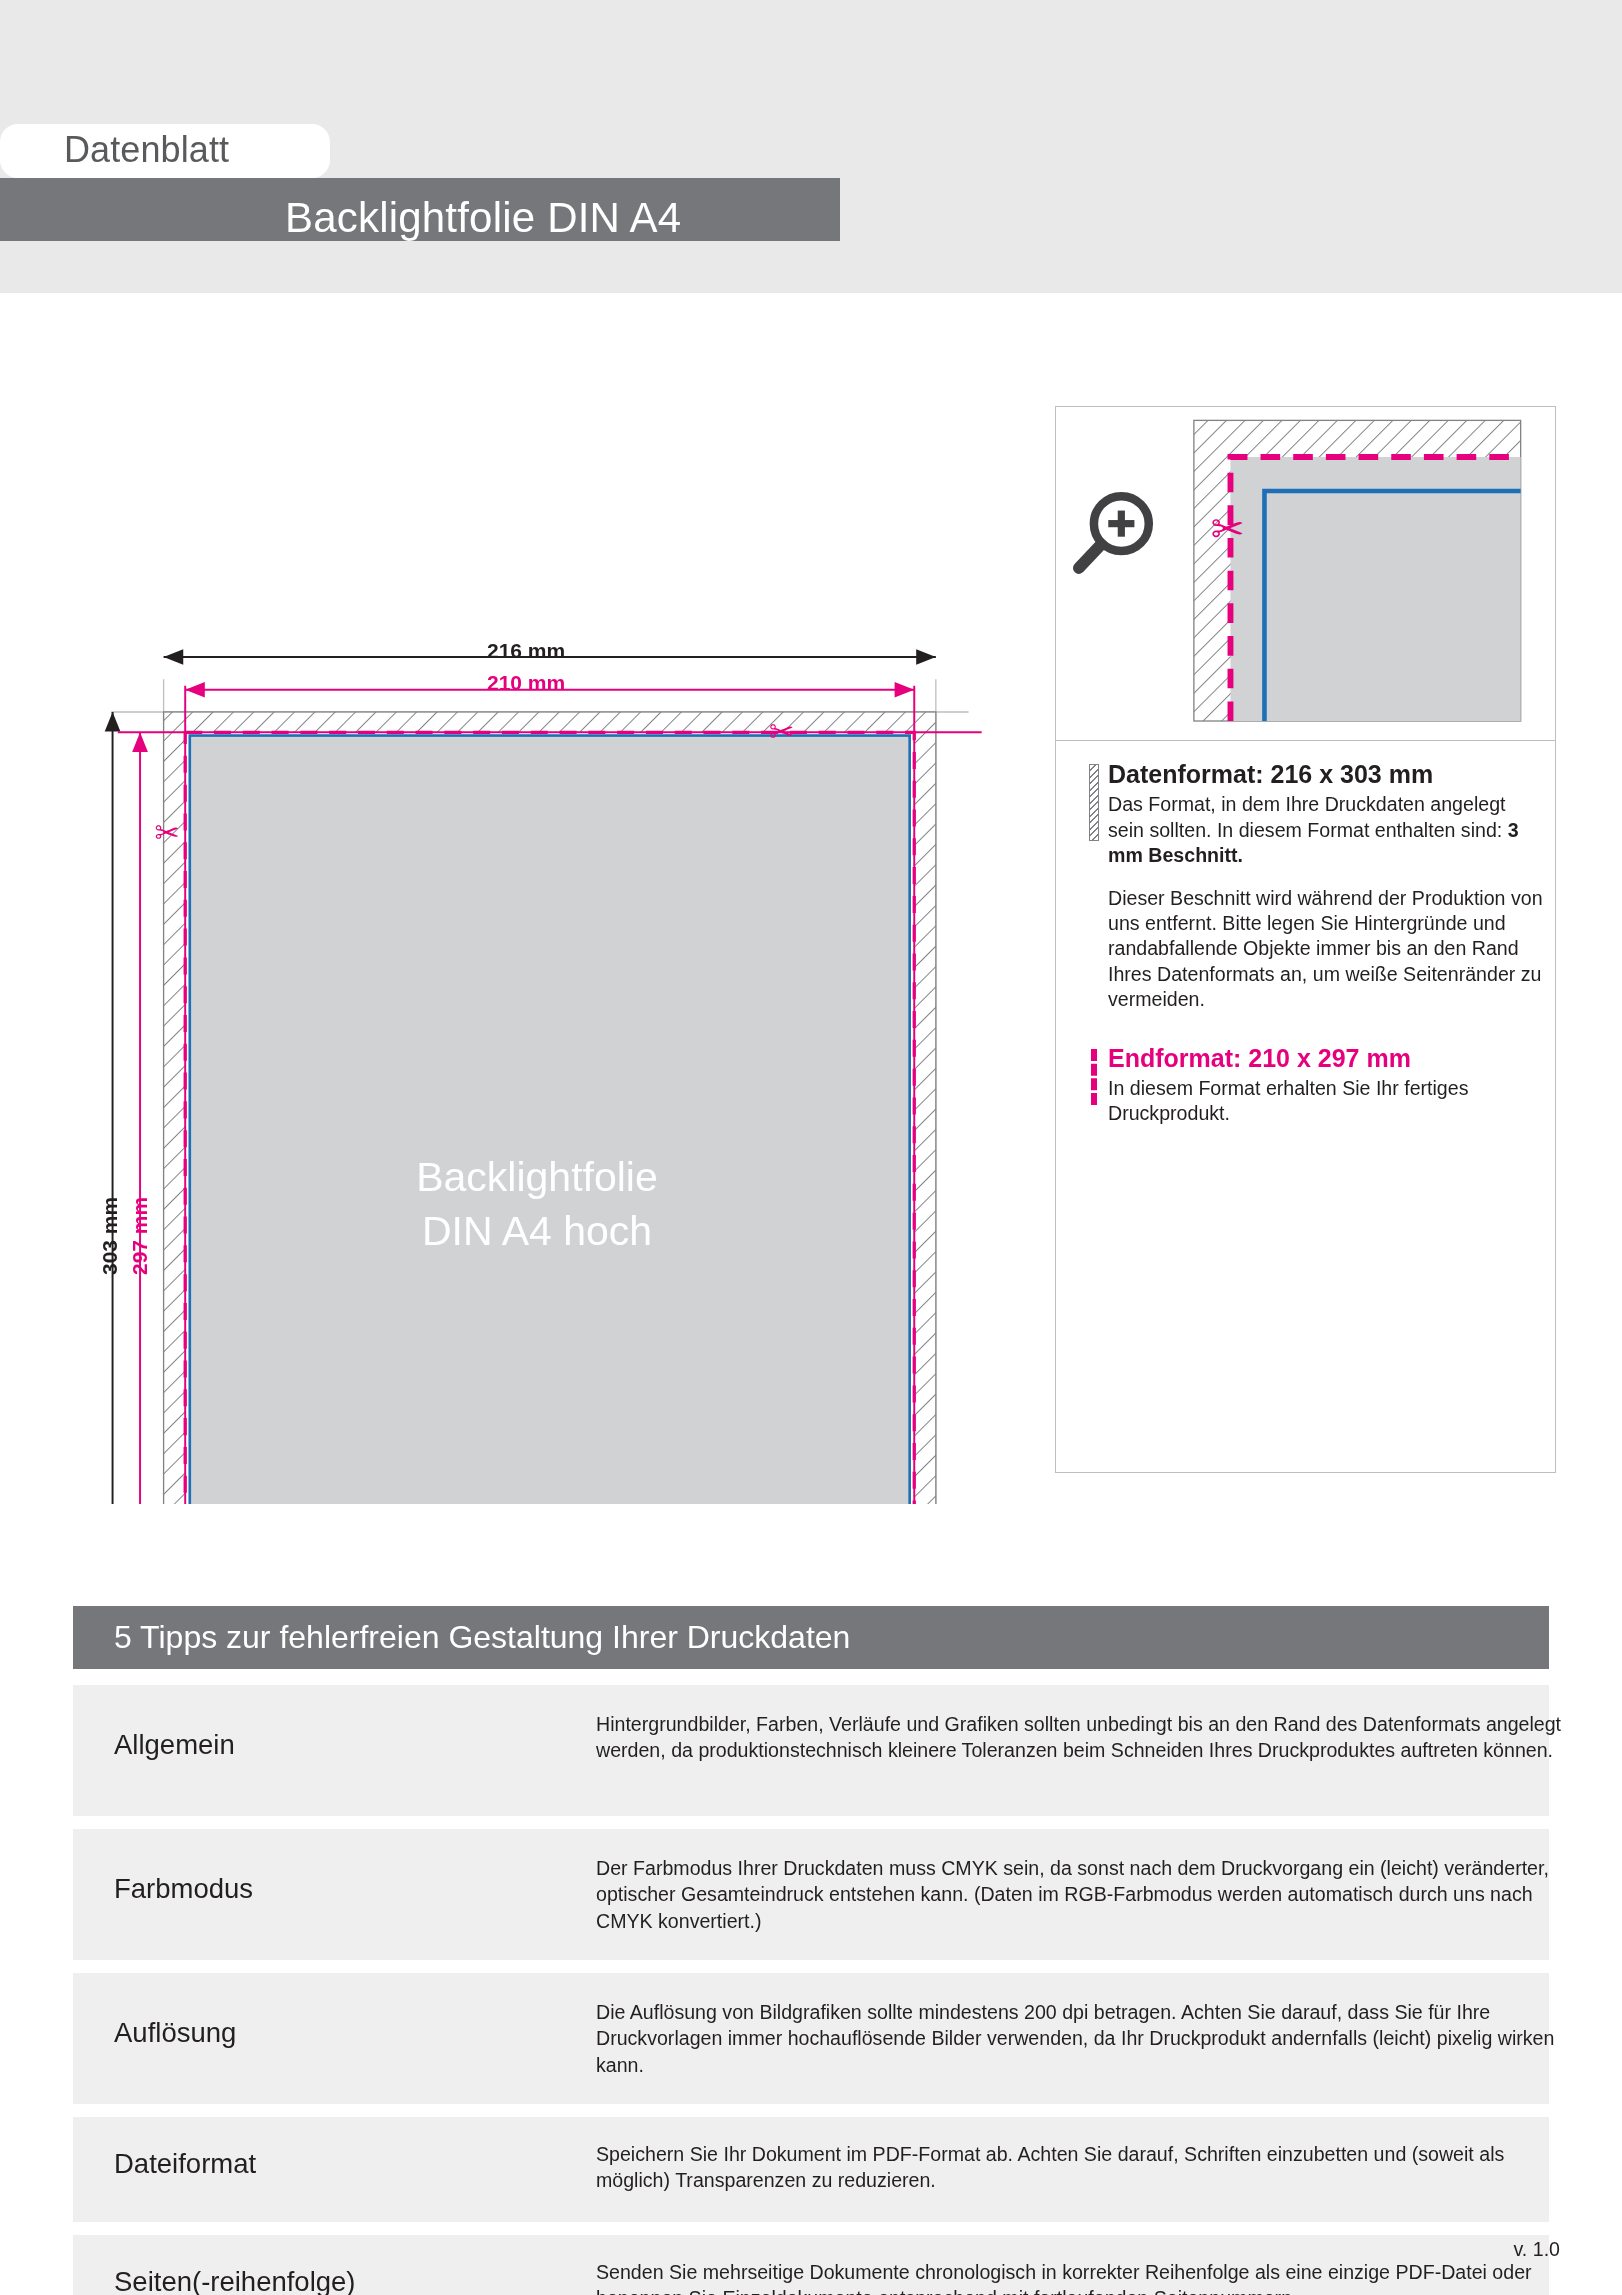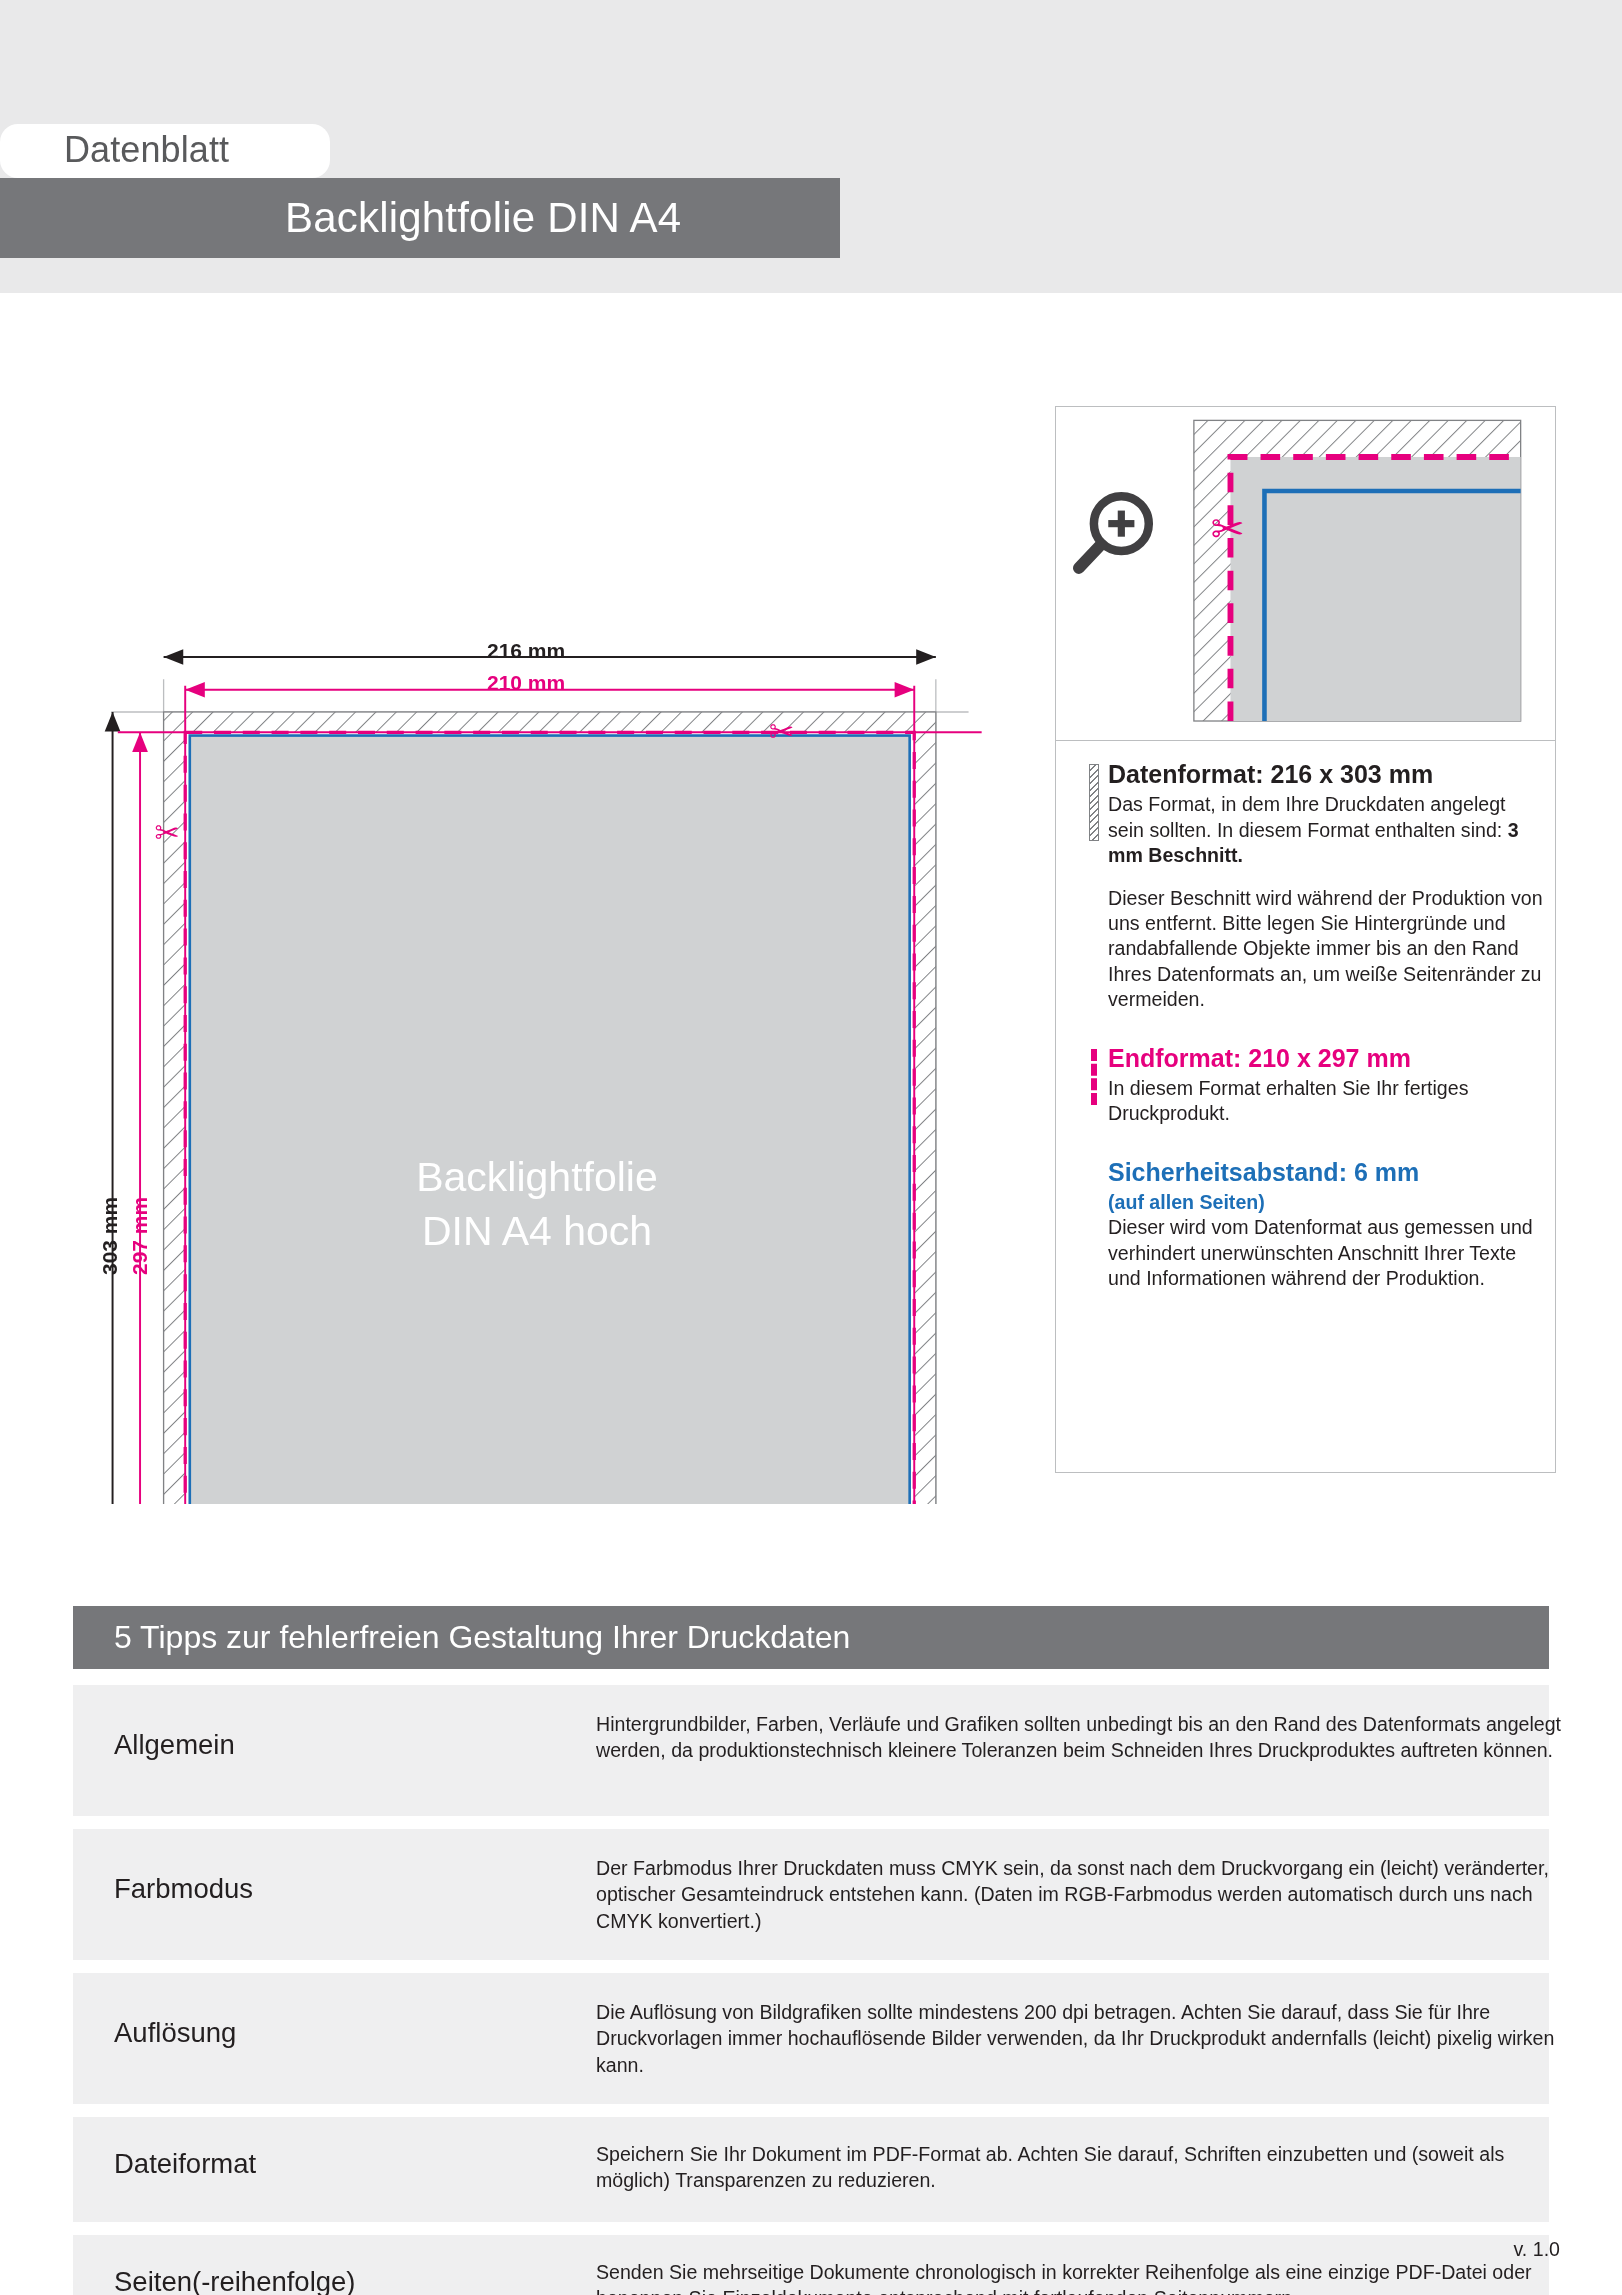--- a/index.html
+++ b/index.html
@@ -36,21 +36,21 @@
     position: absolute;
     left: 64px; top: 5.2px;
     font-size: 36px;
     color: #595a5c;
     letter-spacing: 0.1px;
   }
   .title-bar {
     position: absolute;
     left: 0; top: 178px;
     width: 840px;
-    height: 80px;
+    height: 63px;
     background: #76777a;
   }
   .title-bar span {
     position: absolute;
     left: 285px; top: 15.7px;
     font-size: 42px;
     color: #ffffff;
     letter-spacing: 0.2px;
   }
 
@@ -305,25 +305,20 @@
     <p class="info-p"><span>Das Format, in dem Ihre Druckdaten angelegt sein sollten. In diesem Format enthalten sind: </span><b>3 mm Beschnitt.</b></p>
     <p class="info-p" style="margin-top:17px;">Dieser Beschnitt wird während der Produktion von uns entfernt. Bitte legen Sie Hintergründe und randabfallende Objekte immer bis an den Rand Ihres Datenformats an, um weiße Seitenränder zu vermeiden.</p>
   </div>
 
   <div class="info-block" style="margin-top:30px;">
     <div class="marker-dashed" style="height:56px;"></div>
     <div class="info-h magenta">Endformat: 210 x 297 mm</div>
     <p class="info-p">In diesem Format erhalten Sie Ihr fertiges Druckprodukt.</p>
   </div>
 
-  <div class="info-block" style="margin-top:30px;">
-    <div class="info-h blue">Sicherheitsabstand: 6 mm</div>
-    <div class="info-p" style="font-weight:bold;color:#1d6fb7;">(auf allen Seiten)</div>
-    <p class="info-p">Dieser wird vom Datenformat aus gemessen und verhindert unerwünschten Anschnitt Ihrer Texte und Informationen während der Produktion.</p>
-  </div>
 
 </div>
 
 <div class="tips-header">
   <span>5 Tipps zur fehlerfreien Gestaltung Ihrer Druckdaten</span>
 </div>
 
 <div class="tip-row" style="top:1685px; height:131px;">
   <div class="tip-label" style="top:44px;">Allgemein</div>
   <div class="tip-text" style="top:26px;">Hintergrundbilder, Farben, Verläufe und Grafiken sollten unbedingt bis an den Rand des Datenformats angelegt werden, da produktionstechnisch kleinere Toleranzen beim Schneiden Ihres Druckproduktes auftreten können.</div>

